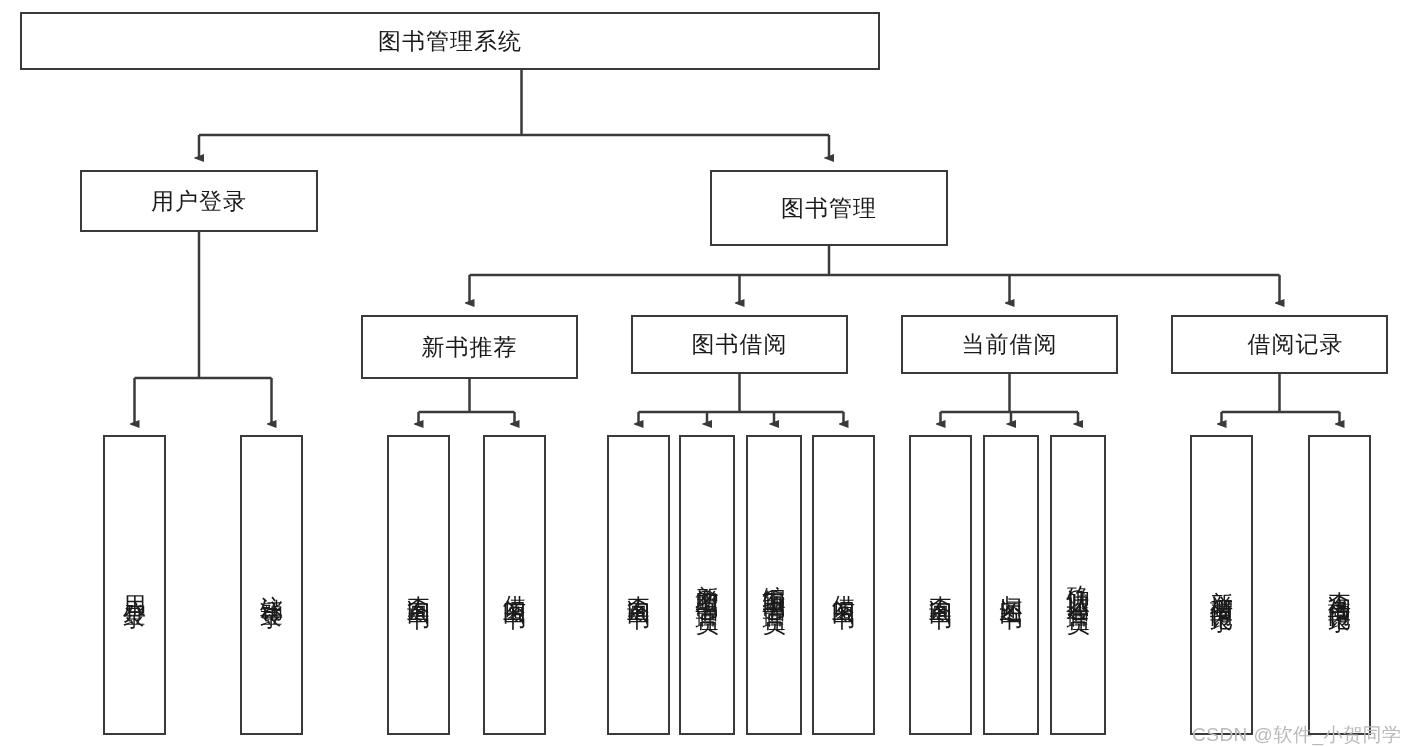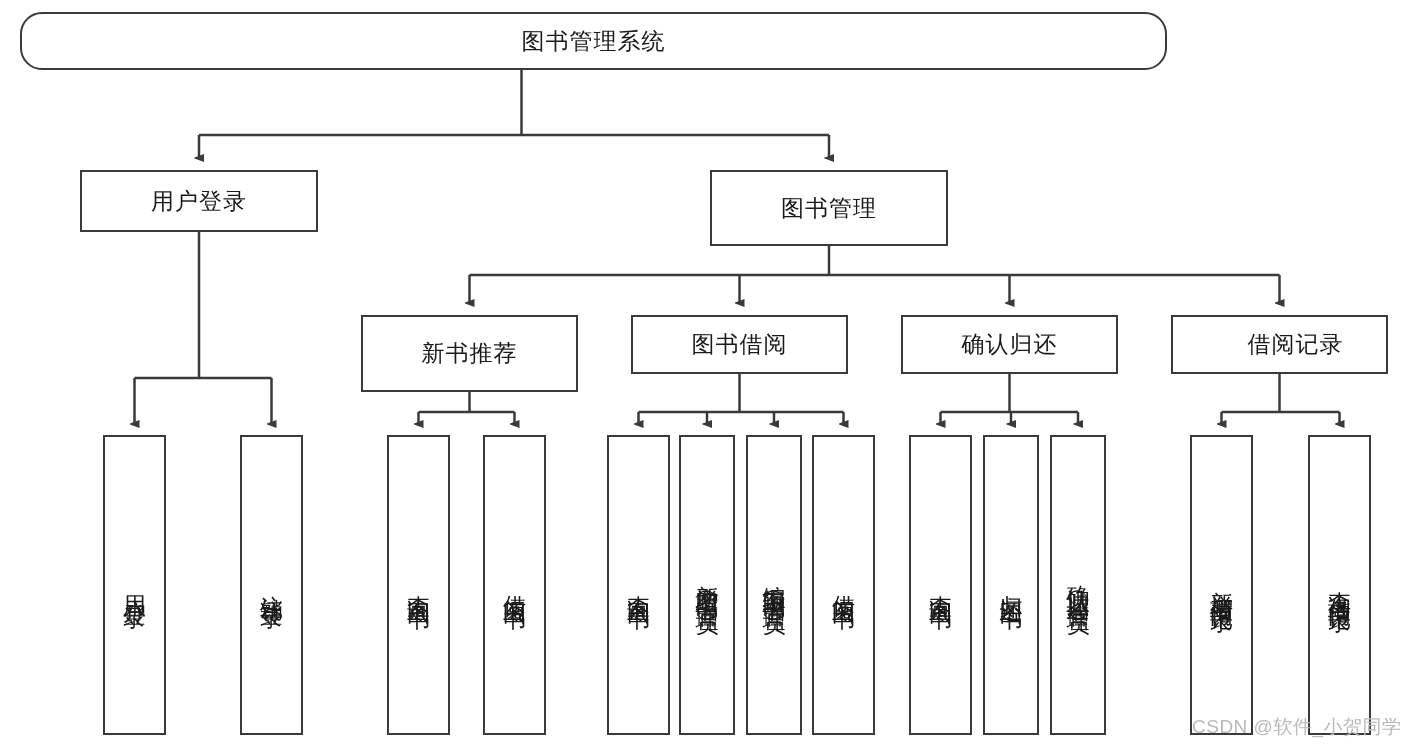--- a/index.html
+++ b/index.html
@@ -53,20 +53,21 @@
     writing-mode: vertical-rl;
     text-orientation: upright;
     white-space: nowrap;
   }
   .watermark {
     position: absolute;
     font-size: 19px;
     color: #b9b9b9;
     white-space: nowrap;
     letter-spacing: 0.5px;
+    margin-top: 8px;
   }
 </style>
 </head>
 <body>
 
 <div id="canvas">
   <svg id="wires" viewBox="0 0 1405 747">
     <defs>
       <marker id="arrow" markerWidth="10" markerHeight="10" refX="4" refY="5" orient="auto" markerUnits="userSpaceOnUse">
         <path d="M0,0 L8,0 L4,11 Z" fill="#3a3a3a"></path>
@@ -103,37 +104,37 @@
         <path d="M1011,412 L1011,424" marker-end="url(#arrow)"></path>
         <path d="M1078,412 L1078,424" marker-end="url(#arrow)"></path>
         <path d="M1279.5,374 L1279.5,412"></path>
         <path d="M1221.5,412 L1339.5,412"></path>
         <path d="M1221.5,412 L1221.5,424" marker-end="url(#arrow)"></path>
         <path d="M1339.5,412 L1339.5,424" marker-end="url(#arrow)"></path>
       </g>
   </svg>
 
   <div id="nodes">
-      <div class="node h" style="left: 20px; top: 12px; width: 1147px; height: 58px; border-radius: 22px;">
+      <div class="node h" style="left: 20px; top: 12px; width: 860px; height: 58px;">
         <span>图书管理系统</span>
       </div>
       <div class="node h" style="left: 80px; top: 170px; width: 238px; height: 62px;">
         <span>用户登录</span>
       </div>
       <div class="node h" style="left: 710px; top: 170px; width: 238px; height: 76px;">
         <span>图书管理</span>
       </div>
-      <div class="node h" style="left: 361px; top: 315px; width: 217px; height: 77px;">
+      <div class="node h" style="left: 361px; top: 315px; width: 217px; height: 64px;">
         <span>新书推荐</span>
       </div>
       <div class="node h" style="left: 631px; top: 315px; width: 217px; height: 59px;">
         <span>图书借阅</span>
       </div>
       <div class="node h" style="left: 901px; top: 315px; width: 217px; height: 59px;">
-        <span>确认归还</span>
+        <span>当前借阅</span>
       </div>
       <div class="node h" style="left: 1171px; top: 315px; width: 217px; height: 59px; padding-left: 32px;">
         <span>借阅记录</span>
       </div>
       <div class="node v" style="left: 103px; top: 435px; width: 63px; height: 300px;">
         <span class="vtext">用户登录</span>
       </div>
       <div class="node v" style="left: 240px; top: 435px; width: 63px; height: 300px;">
         <span class="vtext">注销登录</span>
       </div>

